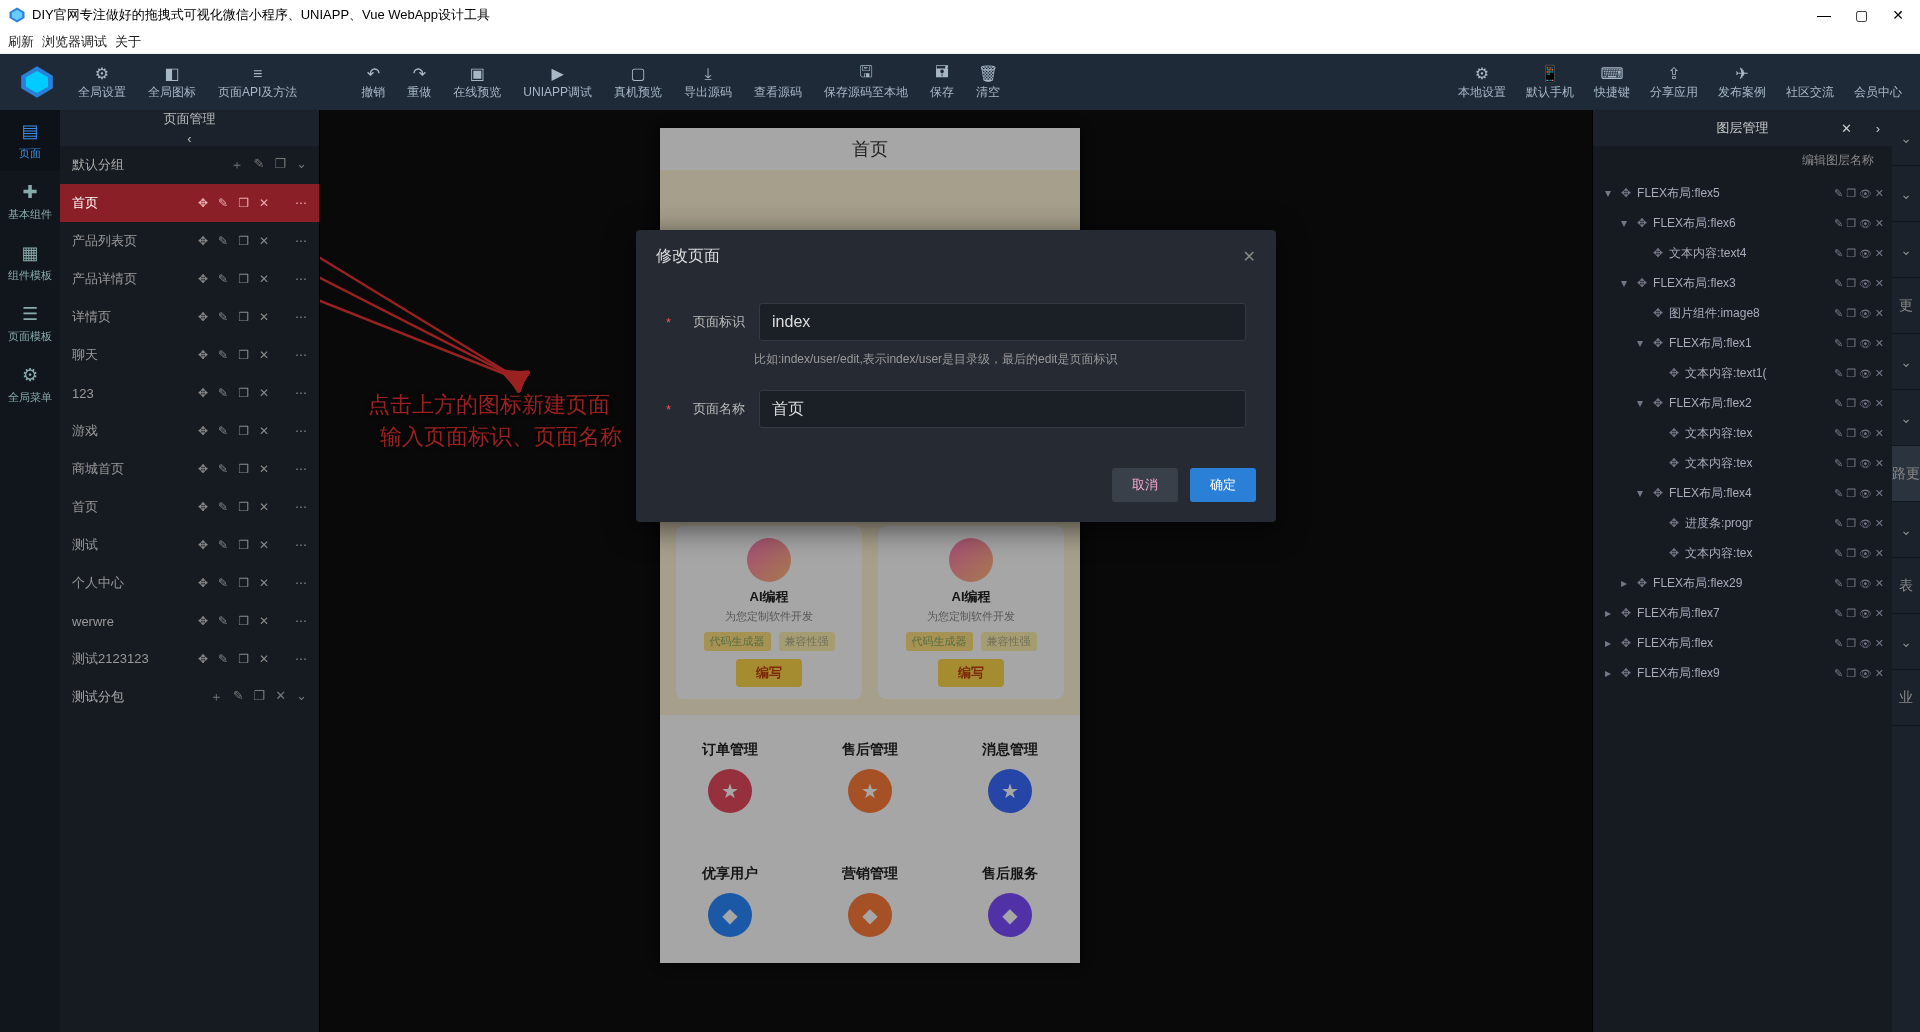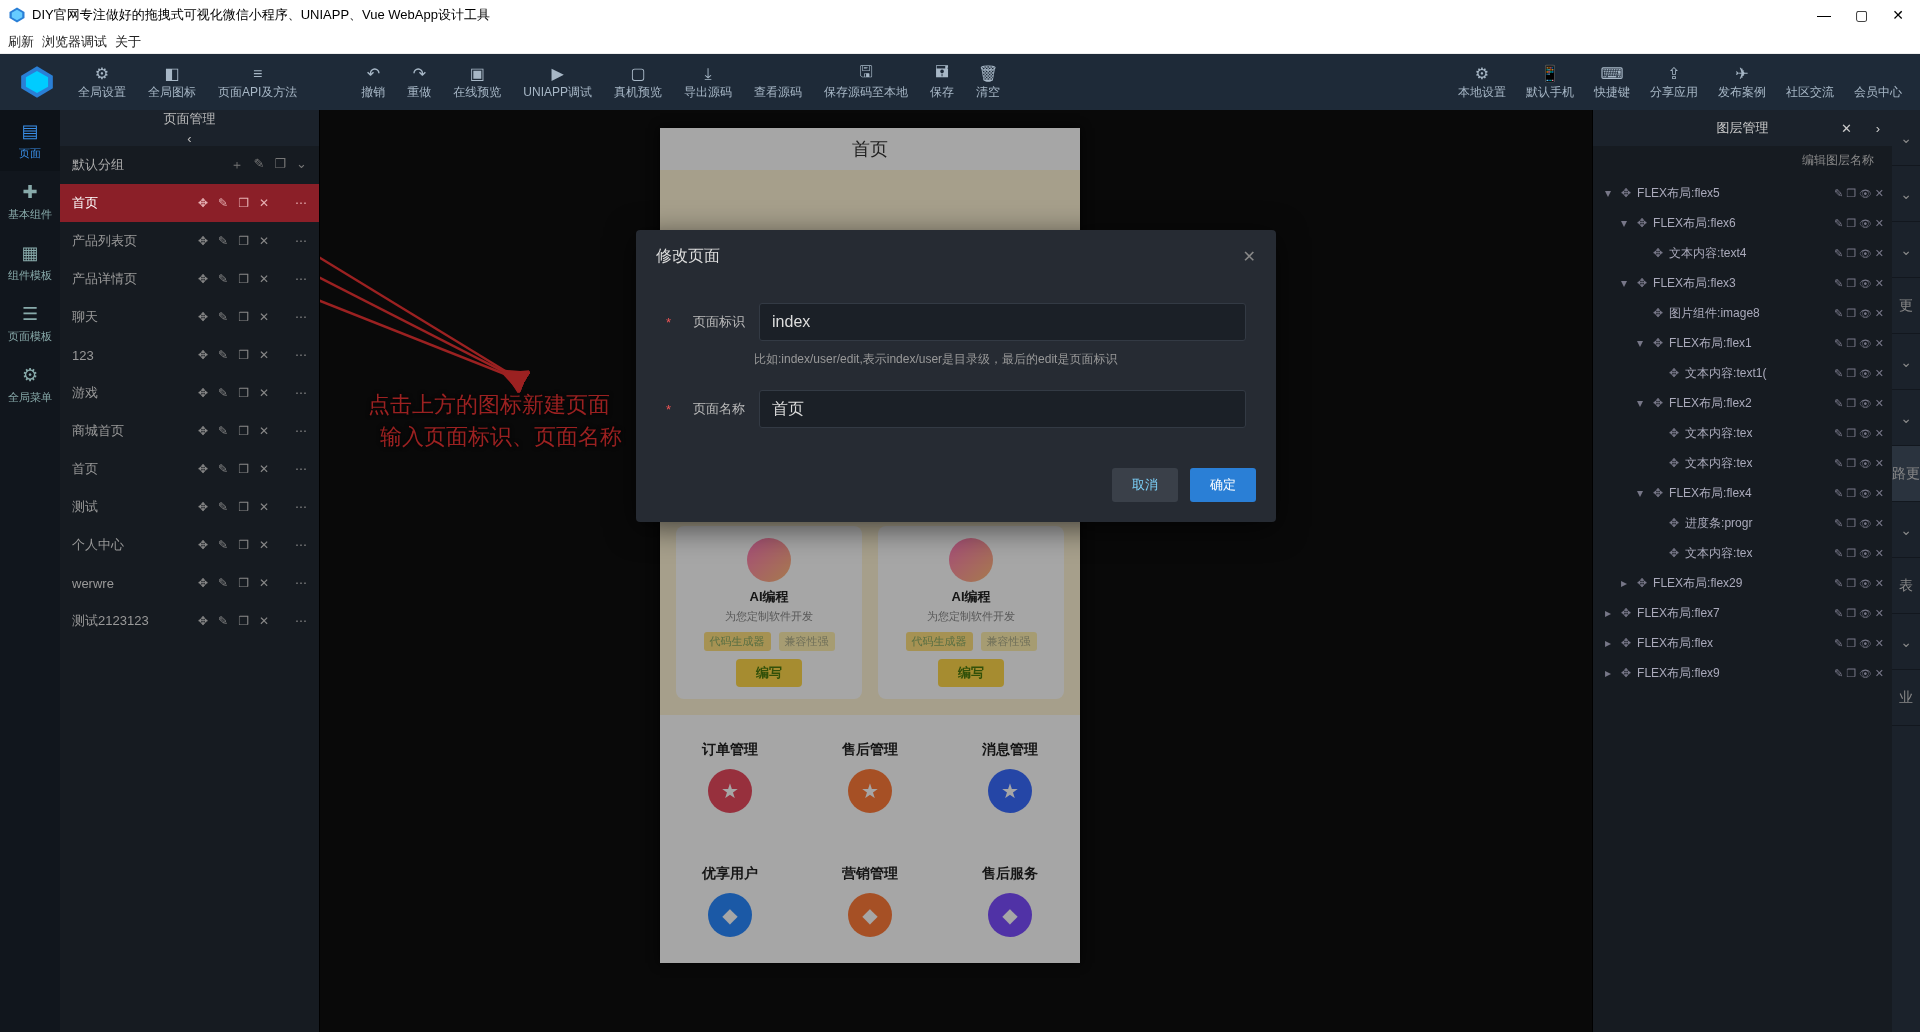--- a/index.html
+++ b/index.html
@@ -49,21 +49,21 @@
 .device { position: absolute; left: 340px; top: 18px; width: 420px; background: #f4f4f4; box-shadow: 0 0 10px rgba(0,0,0,.7); }
 .device-title { height: 42px; background: #fff; display: flex; align-items: center; justify-content: center; font-size: 18px; color: #333; font-weight: 500; }
 .card-row { display: flex; gap: 16px; padding: 16px; background: #fff5d6; }
 .ai-card { flex: 1; background: #fff; border-radius: 8px; padding: 12px; text-align: center; }
 .ai-card .ava { width: 44px; height: 44px; border-radius: 50%; background: linear-gradient(135deg,#f7b,#fb7); margin: 0 auto 6px; }
 .ai-card .t1 { font-weight: bold; color: #222; }
 .ai-card .t2 { font-size: 11px; color: #888; margin: 3px 0 8px; }
 .ai-card .tags { display: flex; gap: 8px; justify-content: center; margin-bottom: 8px; }
 .ai-card .tag { background: #ffe080; color: #8a6; font-size: 11px; padding: 2px 6px; border-radius: 3px; }
 .ai-card .tag.alt { background: #fff0b0; color: #aa8; }
-.ai-card .btn { background: #ffd84a; color: #4d7c0f; font-weight: bold; padding: 5px 20px; border-radius: 4px; display: inline-block; }
+.ai-card .btn { background: #ffd84a; color: #c2410c; font-weight: bold; padding: 5px 20px; border-radius: 4px; display: inline-block; }
 
 .svc-grid { display: grid; grid-template-columns: repeat(3,1fr); background: #fff; padding: 12px 0; }
 .svc-cell { text-align: center; padding: 14px 8px; }
 .svc-cell .lbl { font-weight: bold; color: #222; margin-bottom: 10px; font-size: 14px; }
 .svc-cell .circ { width: 44px; height: 44px; border-radius: 50%; margin: 0 auto; display: flex; align-items: center; justify-content: center; color: #fff; font-size: 20px; }
 .c-red { background: #e84a5f; }
 .c-org { background: #ff7b3a; }
 .c-blue { background: #3a6cff; }
 .c-blu2 { background: #2a89ff; }
 .c-vio { background: #7c4dff; }
@@ -101,21 +101,21 @@
 .modal-head { padding: 16px 20px; font-size: 16px; display: flex; align-items: center; }
 .modal-head .mclose { margin-left: auto; color: #888; cursor: pointer; font-size: 16px; }
 .modal-body { padding: 8px 30px 20px; }
 .form-row { display: flex; align-items: center; margin: 12px 0 6px; }
 .form-row .req { color: #e55; margin-right: 4px; }
 .form-row .flabel { width: 70px; text-align: right; color: #bbb; margin-right: 14px; font-size: 13px; }
 .form-row input { flex: 1; background: #1b2027; border: 1px solid #333a44; color: #ddd; padding: 9px 12px; border-radius: 3px; font-size: 16px; outline: none; }
 .form-hint { margin-left: 88px; color: #999; font-size: 12px; padding: 4px 0 10px; }
 .modal-foot { padding: 14px 20px 20px; display: flex; justify-content: flex-end; gap: 12px; }
 .mbtn { padding: 8px 20px; border-radius: 3px; cursor: pointer; font-size: 13px; border: none; }
-.mbtn.cancel { background: #3a4049; color: #7dd3fc; }
+.mbtn.cancel { background: #3a4049; color: #f9a8d4; }
 .mbtn.ok { background: #2a7fd6; color: #fff; }
 
 
 .g-move::before { content: "✥"; }
 .g-edit::before { content: "✎"; }
 .g-copy::before { content: "❐"; }
 .g-del::before { content: "✕"; }
 .g-eye::before { content: "👁"; font-size: 10px; }
 .g-more::before { content: "⋯"; }
 .g-plus::before { content: "＋"; }
@@ -286,20 +286,31 @@
           <div class="pr-actions">
             <span class="g-move"></span>
             <span class="g-edit"></span>
             <span class="g-copy"></span>
             <span class="g-del"></span>
             <span style="width:6px"></span>
             <span class="g-more"></span>
           </div>
         </div>
         <div class="page-row">
+          <span class="pr-name">详情页</span>
+          <div class="pr-actions">
+            <span class="g-move"></span>
+            <span class="g-edit"></span>
+            <span class="g-copy"></span>
+            <span class="g-del"></span>
+            <span style="width:6px"></span>
+            <span class="g-more"></span>
+          </div>
+        </div>
+        <div class="page-row">
           <span class="pr-name">聊天</span>
           <div class="pr-actions">
             <span class="g-move"></span>
             <span class="g-edit"></span>
             <span class="g-copy"></span>
             <span class="g-del"></span>
             <span style="width:6px"></span>
             <span class="g-more"></span>
           </div>
         </div>
@@ -382,20 +393,30 @@
         </div>
         <div class="page-row">
           <span class="pr-name">测试2123123</span>
           <div class="pr-actions">
             <span class="g-move"></span>
             <span class="g-edit"></span>
             <span class="g-copy"></span>
             <span class="g-del"></span>
             <span style="width:6px"></span>
             <span class="g-more"></span>
+          </div>
+        </div>
+        <div class="group-header">
+          <span>测试分包</span>
+          <div class="gh-actions">
+            <span class="g-plus"></span>
+            <span class="g-edit"></span>
+            <span class="g-copy"></span>
+            <span class="g-del"></span>
+            <span class="g-down"></span>
           </div>
         </div>
       </div>
   </div>
 
   <div class="canvas">
     <div class="device">
       <div class="device-title">首页</div>
       <div style="height:340px;background:#fff5d6"></div>
       <div class="card-row">

